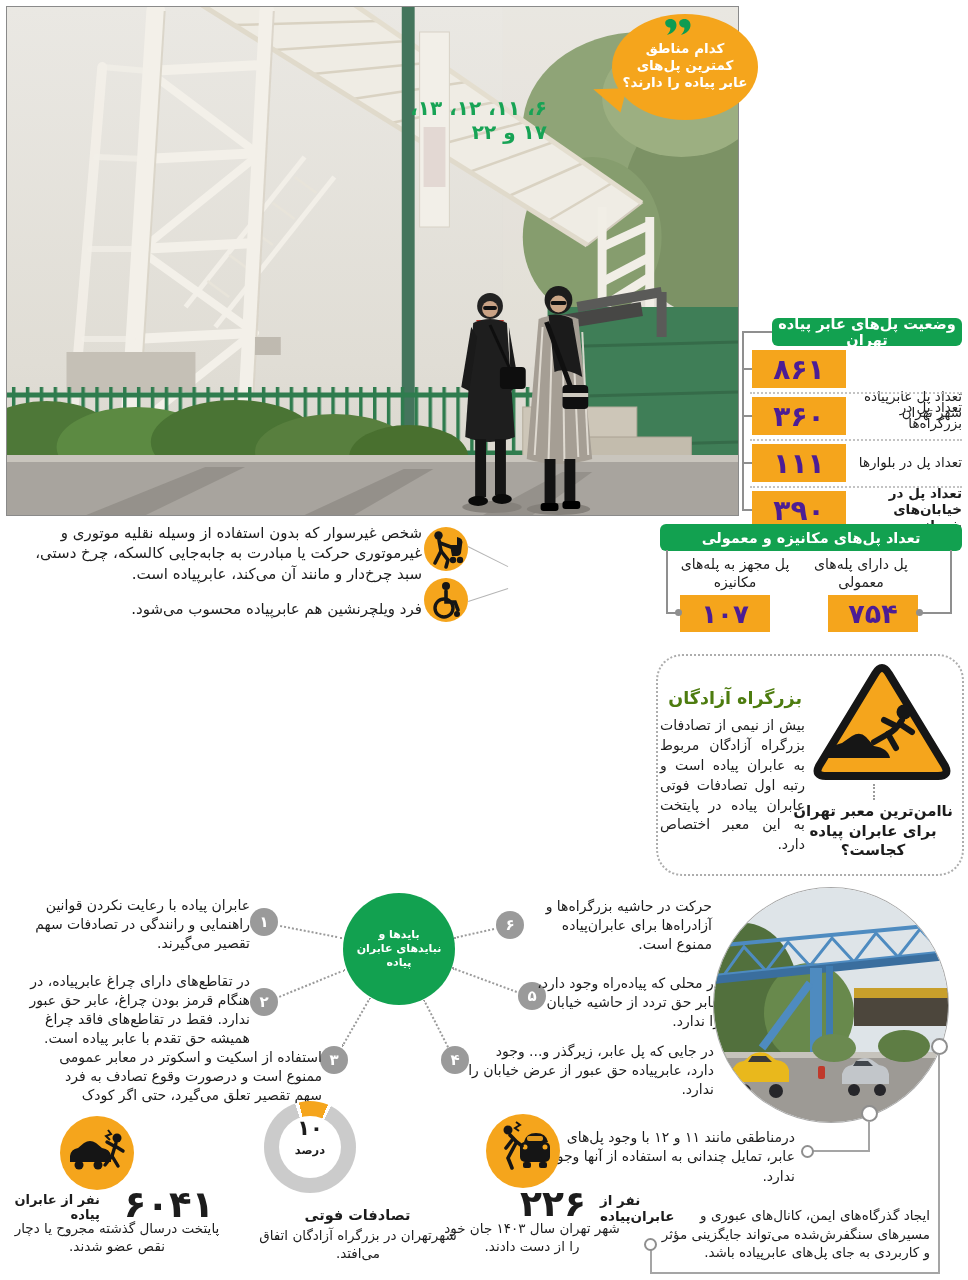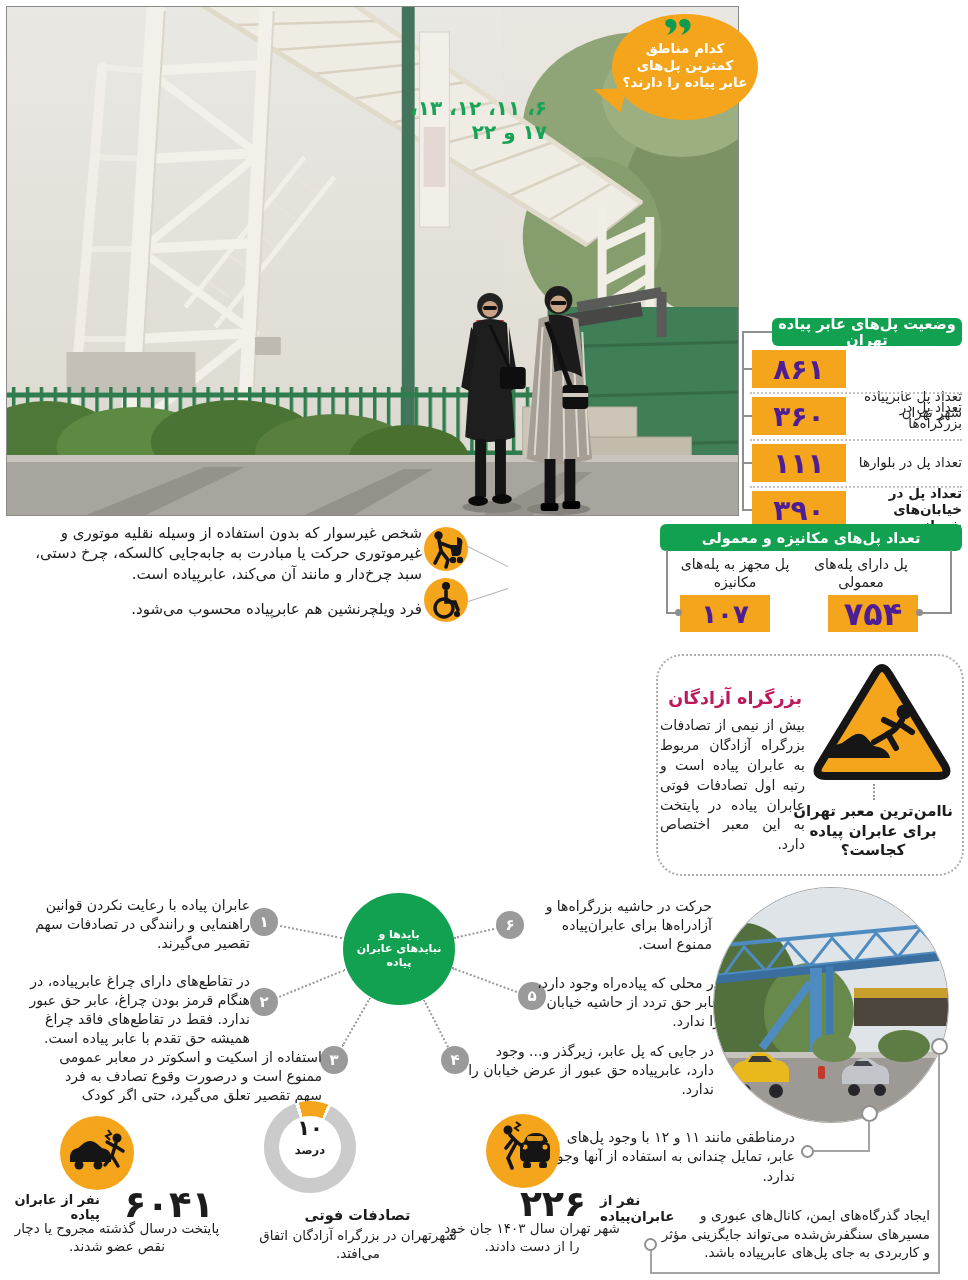--- a/index.html
+++ b/index.html
@@ -51,32 +51,32 @@
   #ic0{left:424px;top:527px;width:44px;height:44px;}
   #ic1{left:424px;top:578px;width:44px;height:44px;}
   #cl0{left:468px;top:546px;width:45px;height:1px;background:#b5b5b5;transform:rotate(26.6deg);transform-origin:0 0;}
   #cl1{left:468px;top:601px;width:42px;height:1px;background:#b5b5b5;transform:rotate(-18deg);transform-origin:0 0;}
   #def-q{left:505px;top:522px;width:112px;height:112px;}
   #def-q div{width:100px;font-size:14.5px;line-height:1.22;}
   
   #bt-header{left:660px;top:524px;width:302px;height:27px;font-size:14.5px;}
   #bt-l0{left:790px;top:556px;width:142px;text-align:center;font-size:14px;line-height:1.25;}
   #bt-l1{left:664px;top:556px;width:142px;text-align:center;font-size:14px;line-height:1.25;}
-  #bt-b0{left:828px;top:595px;width:90px;height:37px;font-size:32px;}
+  #bt-b0{left:828px;top:595px;width:90px;height:37px;font-size:27px;}
   #bt-b1{left:680px;top:595px;width:90px;height:37px;font-size:26px;}
   #bt-vR{left:950px;top:550px;width:2px;height:64px;} #bt-hR{left:922px;top:612px;width:30px;height:2px;}
   #bt-vL{left:666px;top:550px;width:2px;height:64px;} #bt-hL{left:666px;top:612px;width:12px;height:2px;}
   #bt-dR{left:916px;top:609px;width:7px;height:7px;background:#8f8f8f;border-radius:50%;}
   #bt-dL{left:675px;top:609px;width:7px;height:7px;background:#8f8f8f;border-radius:50%;}
   
   #az-box{left:656px;top:654px;width:304px;height:218px;border:2px dotted #ADADAD;border-radius:26px;}
   #az-tri{left:812px;top:664px;width:140px;height:120px;}
   #az-stub{left:873px;top:784px;height:16px;width:0;border-left:2px dotted #9b9b9b;}
   #az-q{left:792px;top:802px;width:162px;text-align:center;font-weight:bold;font-size:15px;line-height:1.3;}
-  #az-title{left:660px;top:688px;width:142px;text-align:right;font-size:17.5px;font-weight:bold;color:#be185d;}
+  #az-title{left:660px;top:688px;width:142px;text-align:right;font-size:17.5px;font-weight:bold;color:#4d7c0f;}
   #az-body{left:660px;top:716px;width:145px;text-align:justify;font-size:14px;line-height:1.42;}
   
   #rules-circle{left:343px;top:893px;width:112px;height:112px;}
   #rules-circle div{width:90px;font-size:11px;line-height:1.25;}
   .ncircle{width:28px;height:28px;}
   #n1{left:250px;top:908px;} #n2{left:250px;top:988px;} #n3{left:320px;top:1046px;}
   #n4{left:441px;top:1046px;} #n5{left:518px;top:982px;} #n6{left:496px;top:911px;}
   #dl1{left:342px;top:937px;width:63px;transform:rotate(-169deg);}
   #dl2{left:345px;top:969px;width:71px;transform:rotate(157.8deg);}
   #dl3{left:370px;top:997px;width:56px;transform:rotate(119.8deg);}

